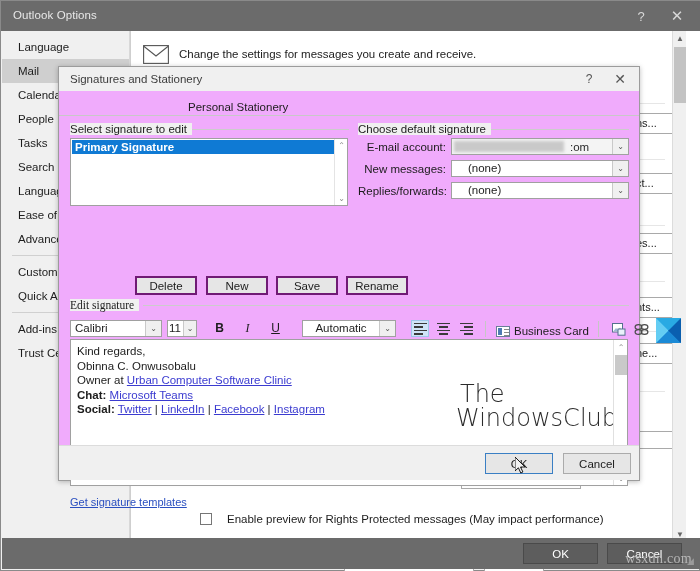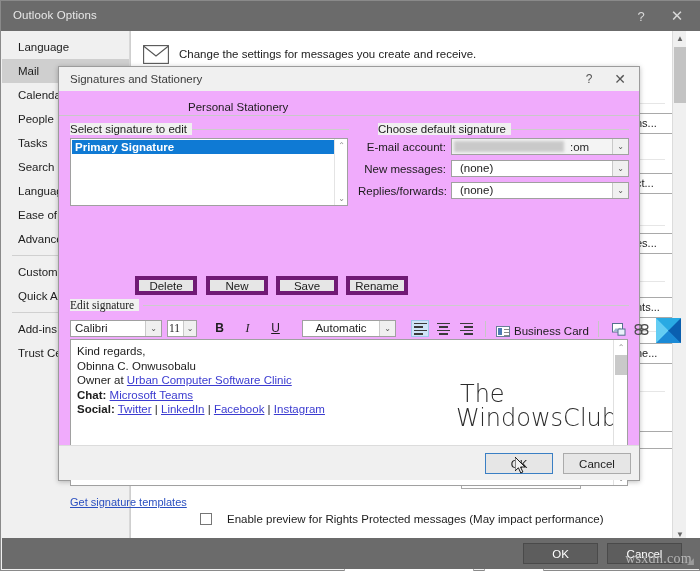--- a/index.html
+++ b/index.html
@@ -273,21 +273,21 @@
     position: absolute; left: 0; width: 13px; height: 13px;
     display: flex; align-items: center; justify-content: center;
     color: #8a8a8a; font-size: 8px;
   }
 
   
   .act-btn {
     position: absolute; top: 209px;
     height: 19px; width: 62px;
     background: #e6e6e6;
-    border: 4px solid #701a75;
+    border: 2px solid #701a75;
     font-size: 11.5px; color: #1c1c1c;
     display: flex; align-items: center; justify-content: center;
   }
   #btn-delete { left: 76px; }
   #btn-new    { left: 147px; }
   #btn-save   { left: 217px; }
   #btn-rename { left: 287px; }
 
   
   .def-label {
@@ -296,21 +296,21 @@
     text-align: right;
     white-space: nowrap;
   }
   .def-combo {
     position: absolute;
     height: 17px;
     background: #ffffff;
     border: 1px solid #a0a0a0;
     font-size: 11.5px; color: #1c1c1c;
     line-height: 15px;
-    padding-left: 8px;
+    padding-left: 16px;
     overflow: hidden;
     white-space: nowrap;
   }
   .def-combo.disabled { background: #f4f4f4; color: #555; }
   .combo-arrow {
     position: absolute; right: 0; top: 0;
     width: 16px; height: 15px;
     background: #f0f0f0;
     border-left: 1px solid #c9c9c9;
     display: flex; align-items: center; justify-content: center;
@@ -337,21 +337,21 @@
     position: relative;
     height: 17px;
     background: #ffffff;
     border: 1px solid #a0a0a0;
     font-size: 11.5px; color: #1c1c1c;
     line-height: 15px;
     padding-left: 4px;
     overflow: hidden; white-space: nowrap;
   }
   #fmt-font { width: 92px; }
-  #fmt-size { width: 30px; margin-left: 5px; padding-left: 1px; font-family: Liberation Serif, serif; }
+  #fmt-size { width: 30px; margin-left: 5px; padding-left: 1px; }
   #fmt-color { width: 94px; margin-left: 17px; text-align: center; padding-left: 0; }
   #fmt-color-text { display:block; width: 76px; text-align: center; }
   .fmt-btn {
     width: 19px; height: 18px;
     display: flex; align-items: center; justify-content: center;
     font-size: 12px; color: #1c1c1c;
   }
   #fmt-bold { font-weight: bold; margin-left: 13px; }
   #fmt-italic { font-style: italic; font-family: "Liberation Serif", serif; margin-left: 9px; }
   #fmt-underline { text-decoration: underline; margin-left: 9px; }
@@ -599,21 +599,21 @@
       <div class="listsb-arrow" style="top:0;">⌃</div>
       <div class="listsb-arrow" style="bottom:0;">⌄</div>
     </div>
   </div>
 
   <div class="act-btn" id="btn-delete">Delete</div>
   <div class="act-btn" id="btn-new">New</div>
   <div class="act-btn" id="btn-save">Save</div>
   <div class="act-btn" id="btn-rename">Rename</div>
 
-  <div class="grp-label" style="left:299px; top:56px;margin-left:20px;">Choose default signature</div>
+  <div class="grp-label" style="left:299px; top:56px;">Choose default signature</div>
   <div class="grp-line" style="left:414px; top:62px; width:156px;"></div>
 
   <div class="def-label" style="left:299px; top:74px; width:88px;">E-mail account:</div>
   <div class="def-combo disabled" style="left:392px; top:71px; width:178px;">
     <span id="acct-redaction"></span>
     <span id="acct-tail">:om</span>
     <span class="combo-arrow">⌄</span>
   </div>
 
   <div class="def-label" style="left:299px; top:96px; width:88px;">New messages:</div>

